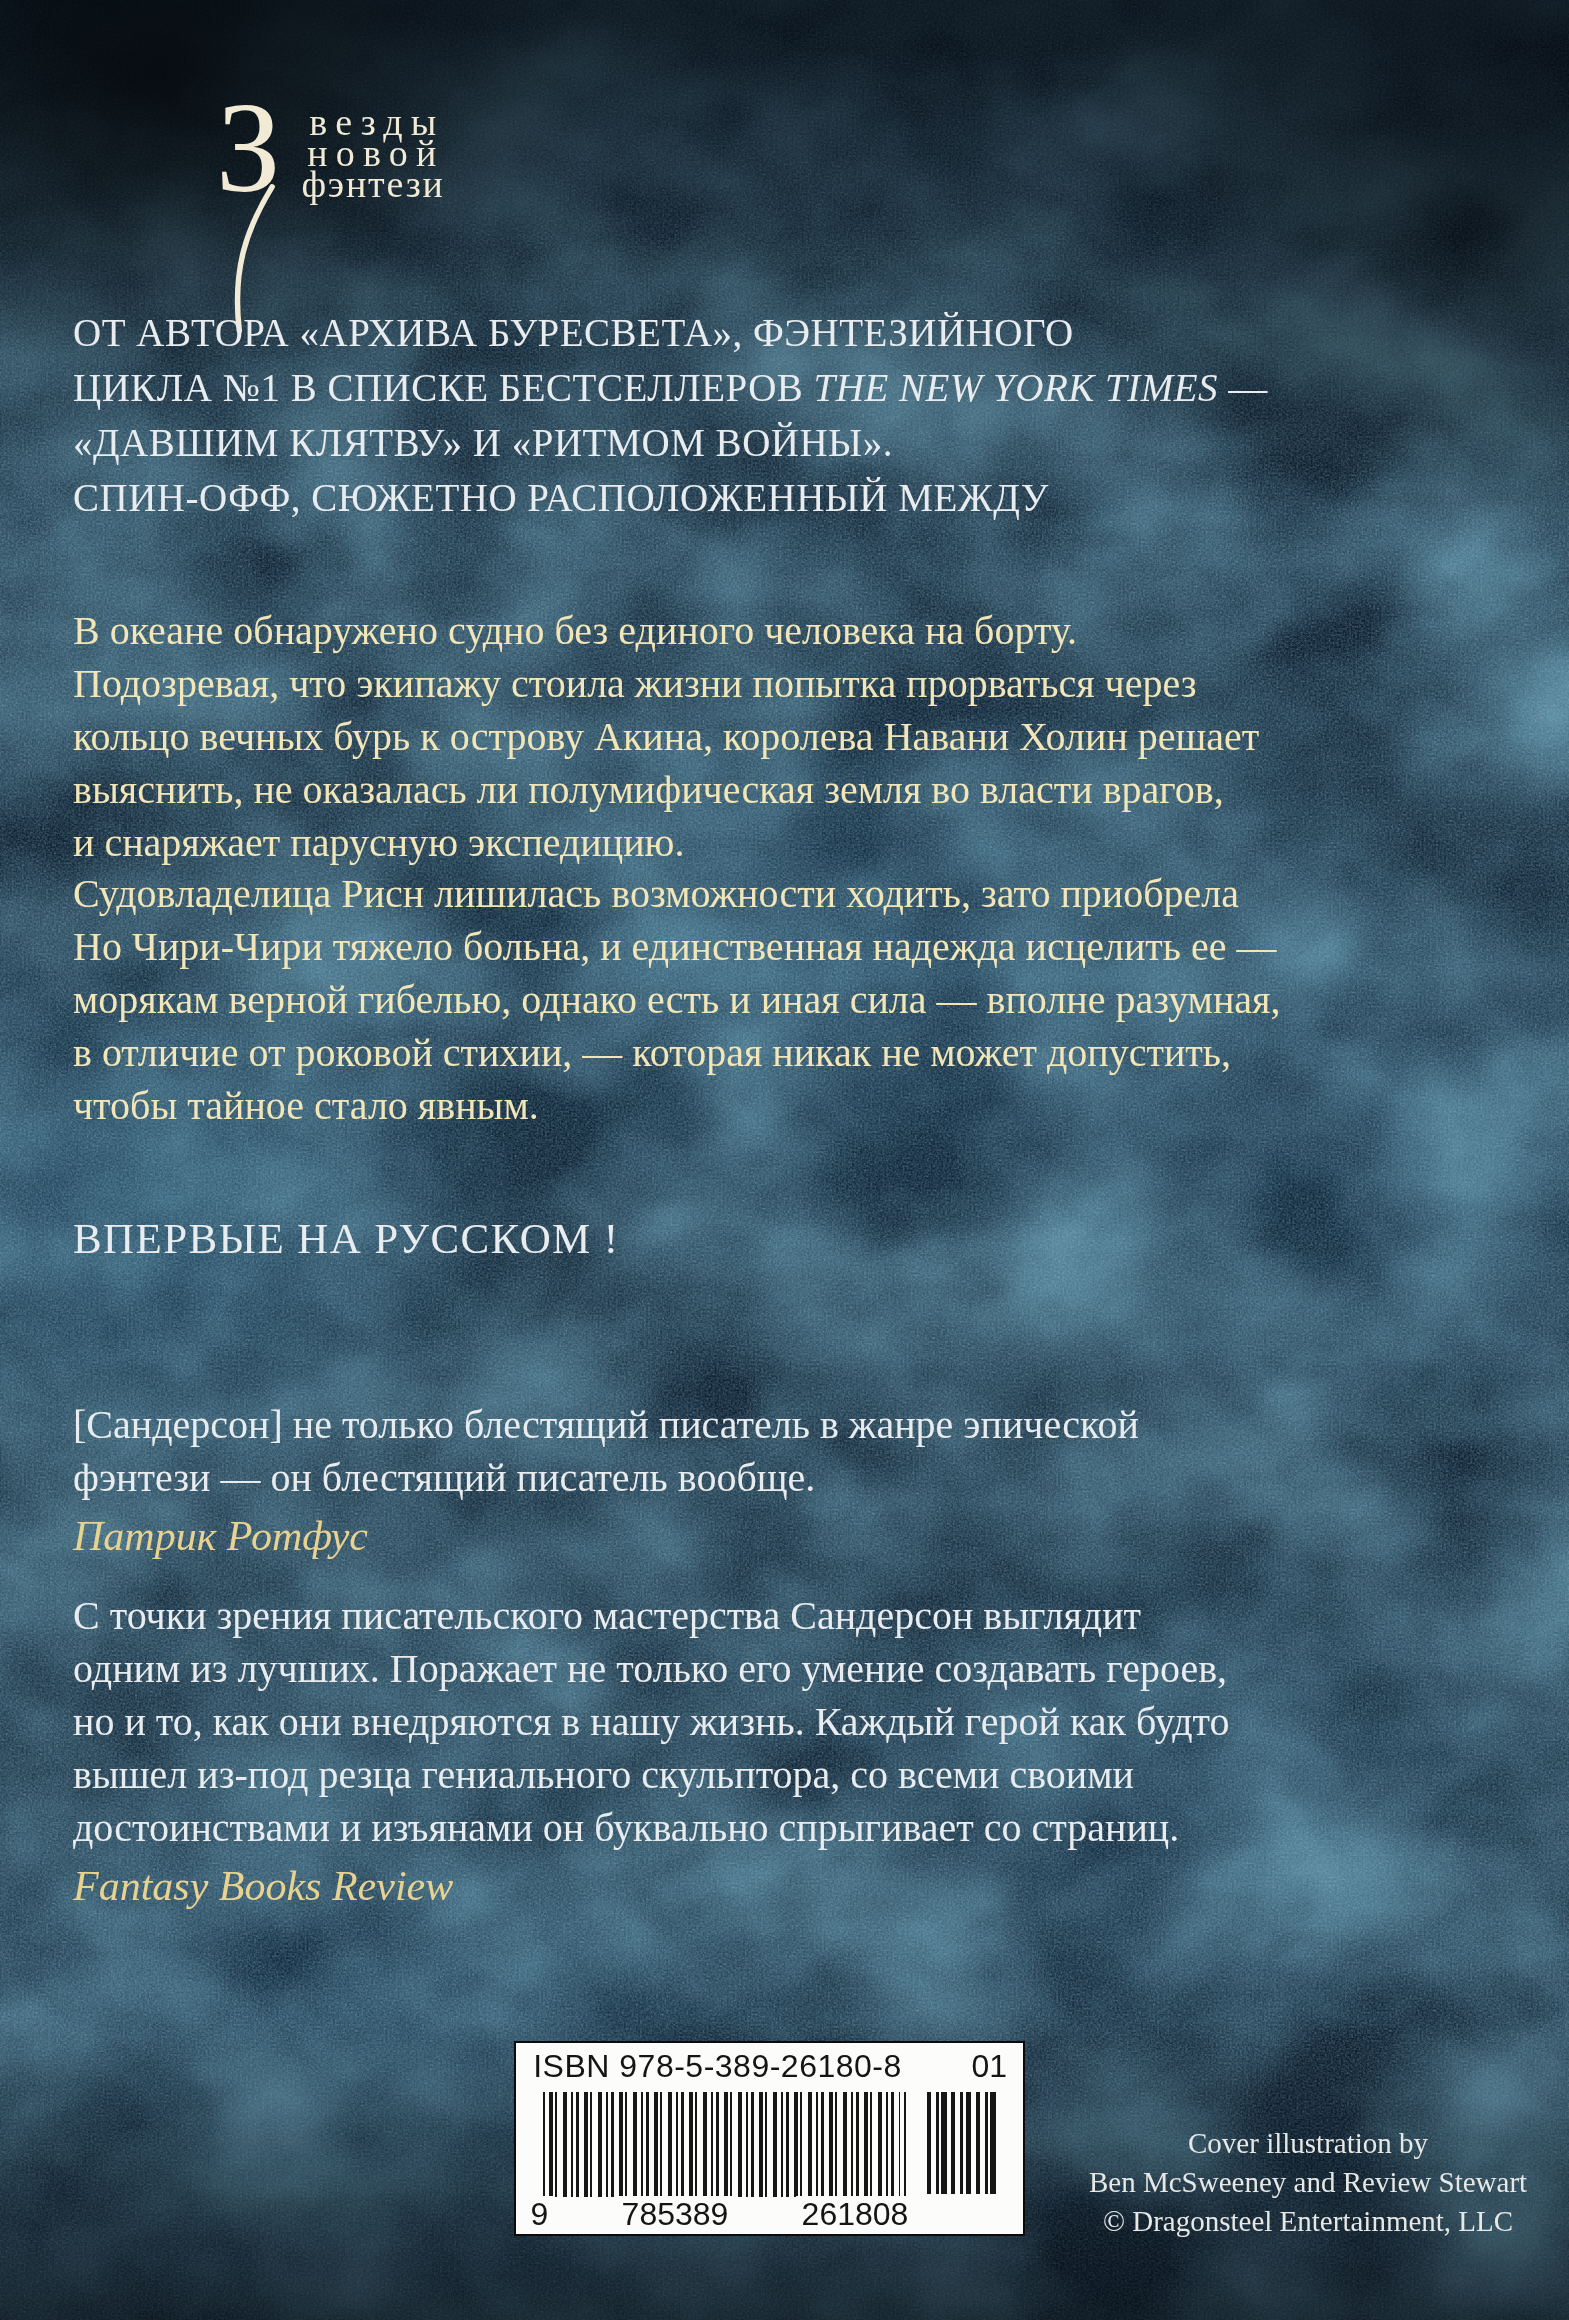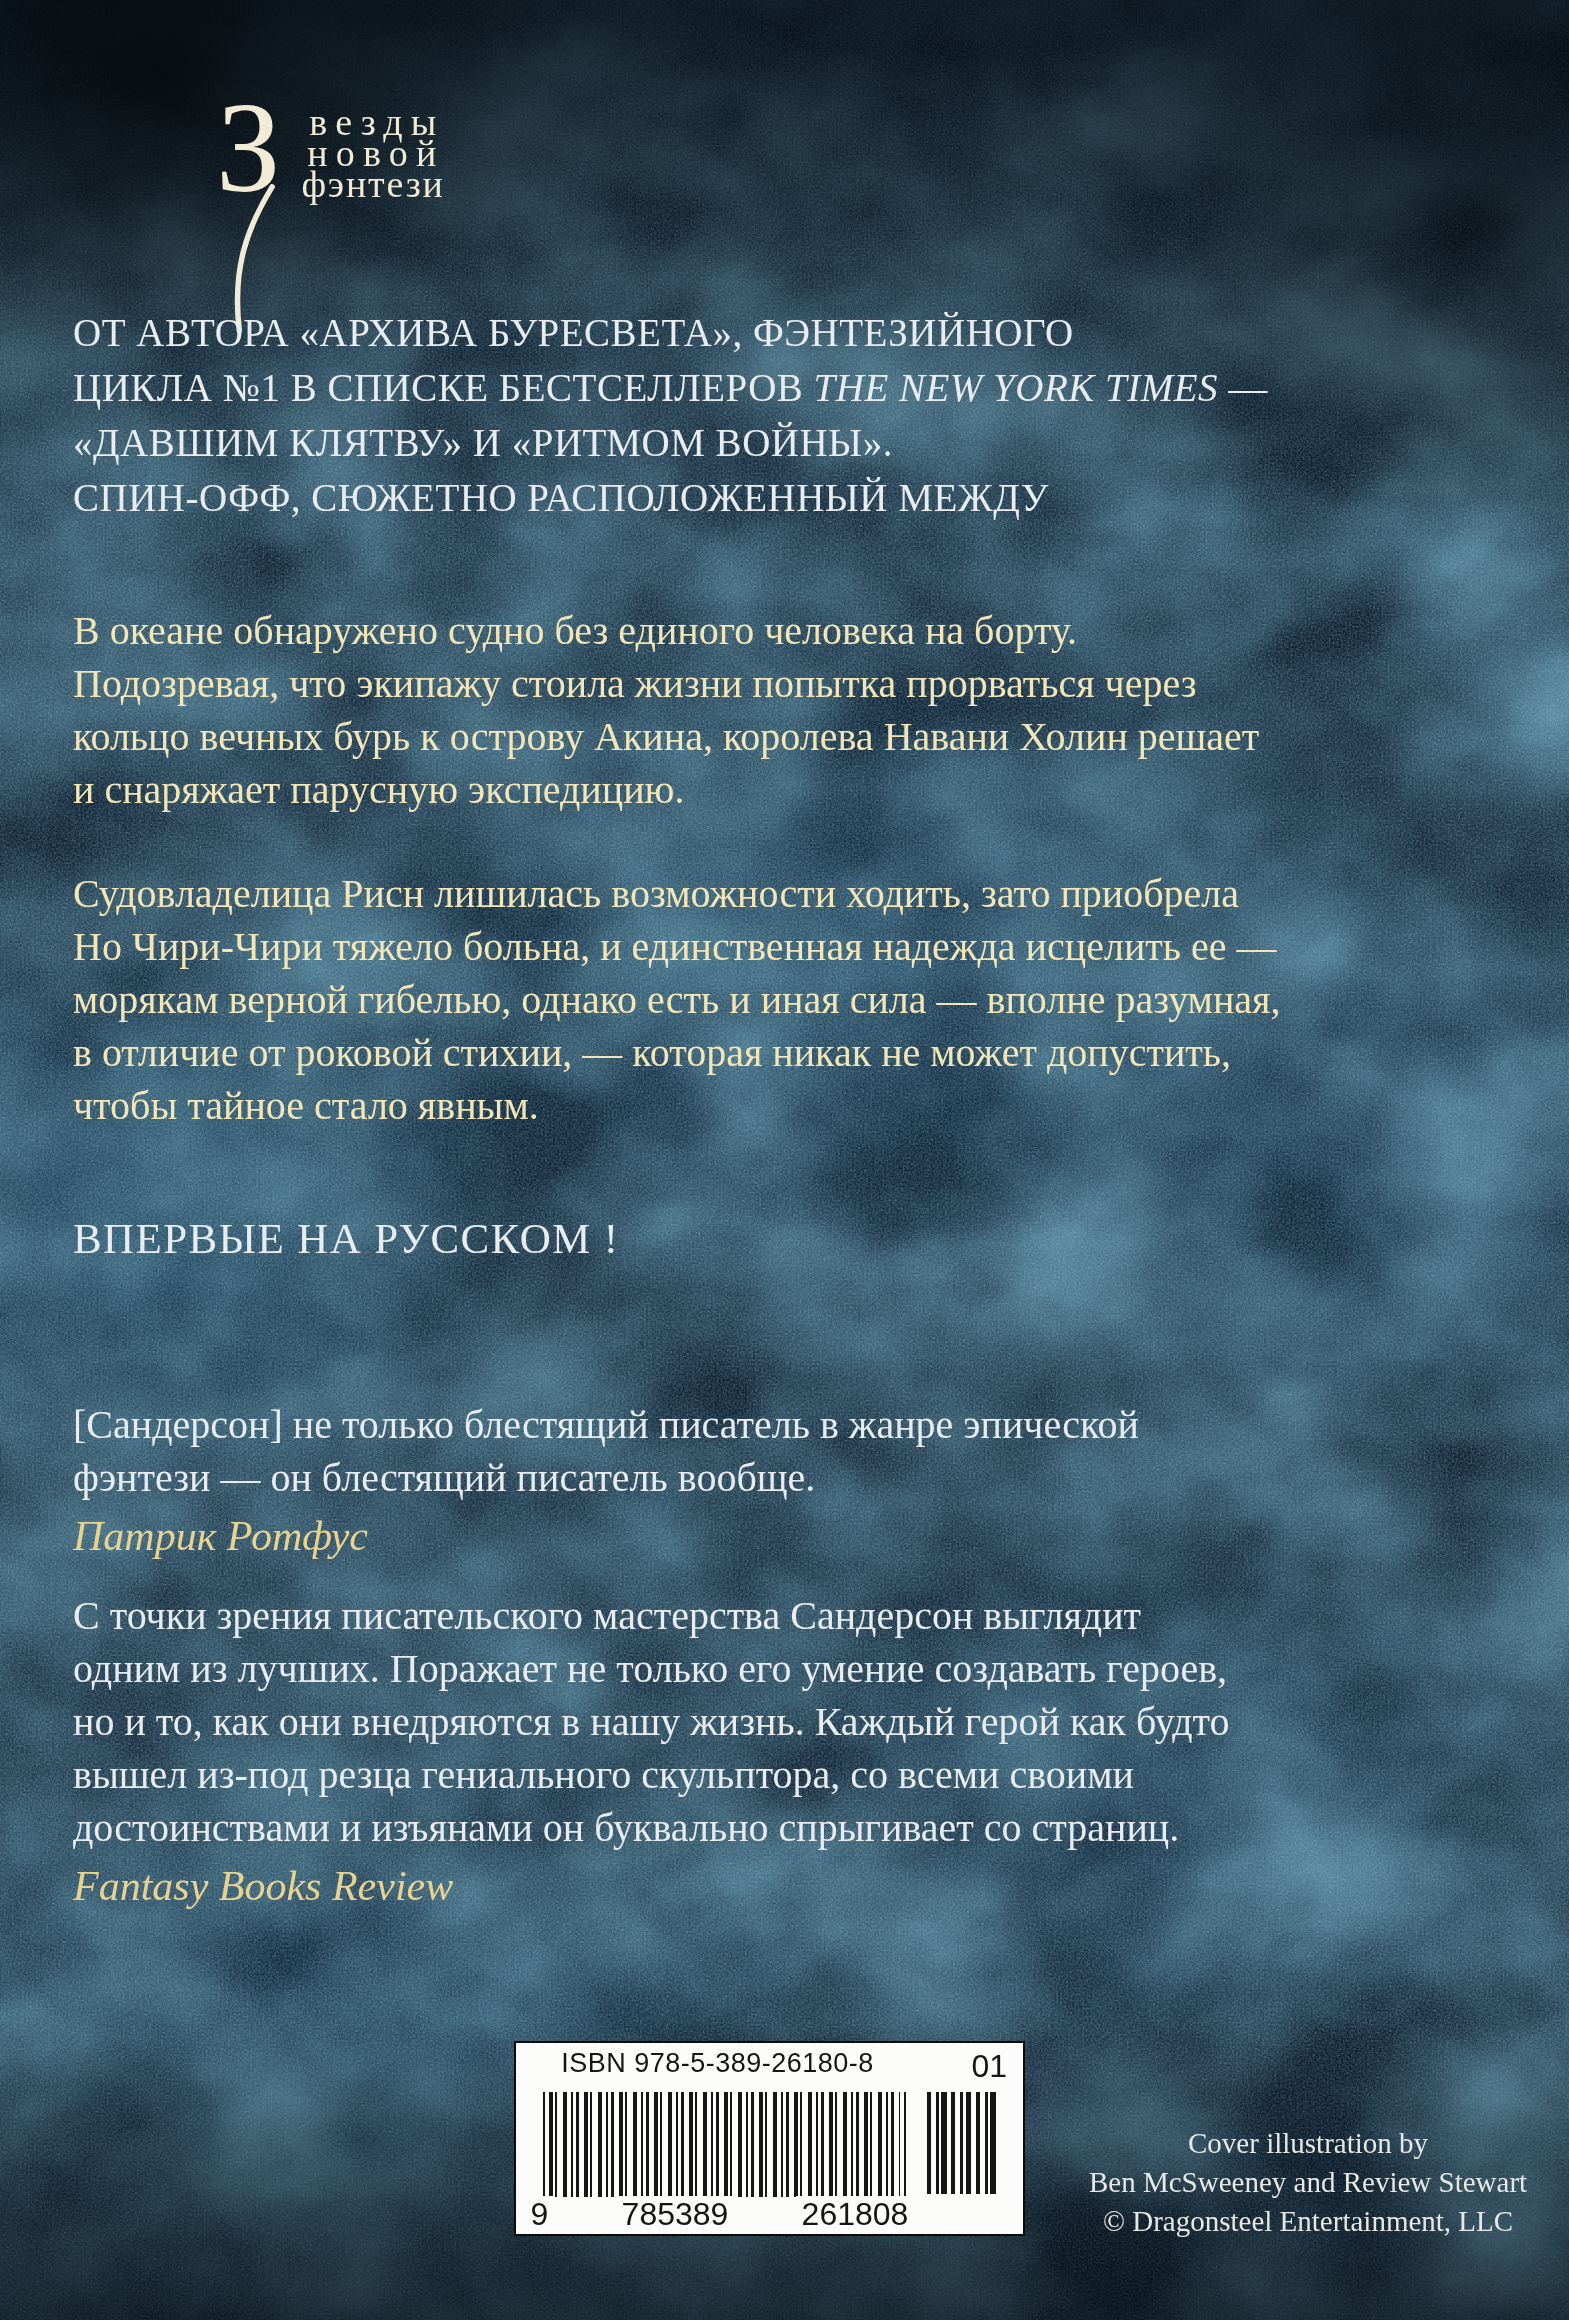--- a/index.html
+++ b/index.html
@@ -58,21 +58,21 @@
   .quote1{top:1398px;}
   .quote2{top:1589px;}
   .attr{color:var(--text_gold,#e8d290);font-style:italic;font-size:42px;margin-top:5.5px;}
 
   
   .bcbox{
     position:absolute;left:514px;top:2041px;width:511px;height:195px;
     background:#fcfcfb;border:2.7px solid #0b0b0b;box-sizing:border-box;
     font-family:"Liberation Sans","DejaVu Sans",sans-serif;color:#151515;
   }
-  .bc-isbn{position:absolute;left:9px;top:4.5px;width:385px;text-align:center;font-size:27px;letter-spacing:0.5px;white-space:nowrap;}
+  .bc-isbn{position:absolute;left:9px;top:4.5px;width:385px;text-align:center;font-size:32px;letter-spacing:0.5px;white-space:nowrap;}
   .bc-addon-label{position:absolute;left:398px;top:4.5px;width:93px;text-align:right;font-size:32px;}
   .bc-bars{
     position:absolute;left:33px;top:49px;width:351px;height:105px;
     background:repeating-linear-gradient(90deg,
       #161616 0 3.6px, #fcfcfb 3.6px 6.4px,
       #161616 6.4px 8.2px, #fcfcfb 8.2px 13.6px,
       #161616 13.6px 18px,#fcfcfb 18px 22px,
       #161616 22px 23.6px,#fcfcfb 23.6px 27px,
       #161616 27px 30px,#fcfcfb 30px 35px);
   }
@@ -146,20 +146,21 @@
     <div>ОТ АВТОРА «АРХИВА БУРЕСВЕТА», ФЭНТЕЗИЙНОГО</div>
     <div><span>ЦИКЛА №1 В СПИСКЕ БЕСТСЕЛЛЕРОВ </span><span class="it">THE NEW YORK TIMES</span><span> —</span></div>
     <div>«ДАВШИМ КЛЯТВУ» И «РИТМОМ ВОЙНЫ».</div>
     <div>СПИН-ОФФ, СЮЖЕТНО РАСПОЛОЖЕННЫЙ МЕЖДУ</div>
   </div>
 
   <div class="block syn syn1">
     <div>В океане обнаружено судно без единого человека на борту.</div>
     <div>Подозревая, что экипажу стоила жизни попытка прорваться через</div>
     <div>кольцо вечных бурь к острову Акина, королева Навани Холин решает</div>
+    <div>выяснить, не оказалась ли полумифическая земля во власти врагов,</div>
     <div>и снаряжает парусную экспедицию.</div>
   </div>
 
   <div class="block syn syn2">
     <div>Судовладелица Рисн лишилась возможности ходить, зато приобрела</div>
     <div>Но Чири-Чири тяжело больна, и единственная надежда исцелить ее —</div>
     <div>морякам верной гибелью, однако есть и иная сила — вполне разумная,</div>
     <div>в отличие от роковой стихии, — которая никак не может допустить,</div>
     <div>чтобы тайное стало явным.</div>
   </div>

